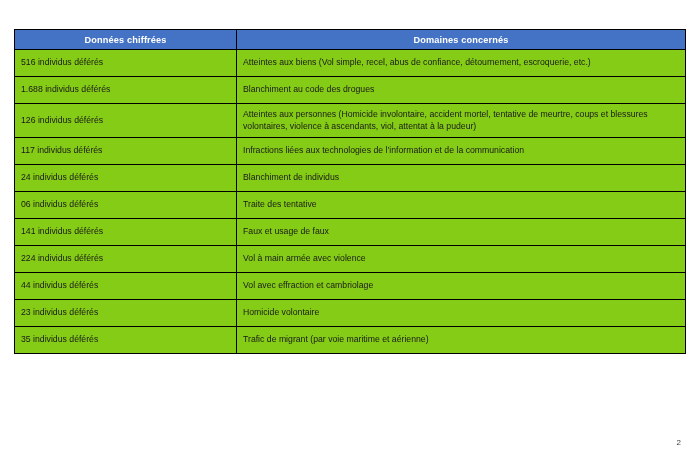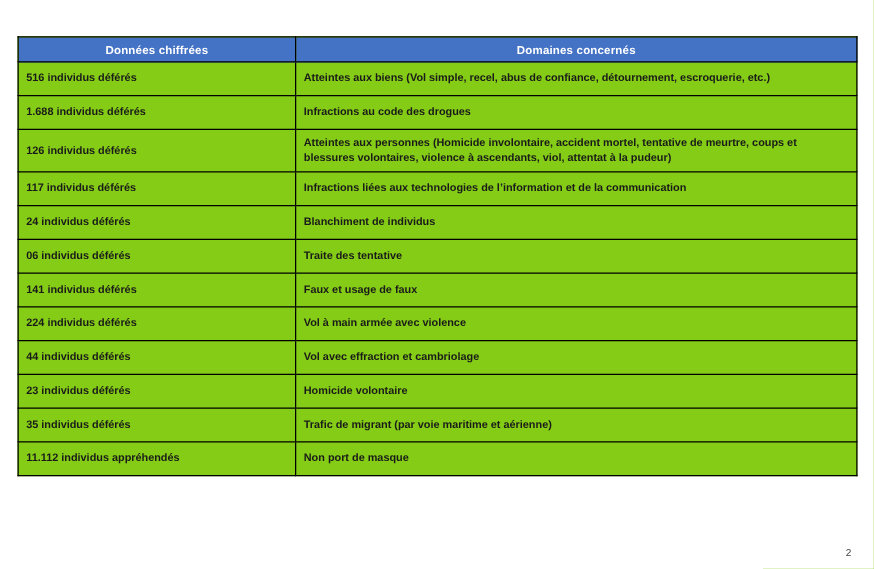--- a/index.html
+++ b/index.html
@@ -51,21 +51,21 @@
     color: #ffffff;
     font-size: 9.2px;
     font-weight: bold;
     text-align: center;
     height: 19px;
     letter-spacing: 0.15px;
   }
 
   .stats-table tbody td {
     font-size: 8.7px;
-    font-weight: bold;
+    font-weight: normal;
     text-align: left;
     line-height: 1.32;
     height: 26px;
     color: #1a1a1a;
   }
 
   .cell-inner {
     padding: 2px 5px 2px 6px;
     display: block;
   }
@@ -106,21 +106,21 @@
           </td>
         <td>
             <span class="cell-inner">Atteintes aux biens (Vol simple, recel, abus de confiance, détournement, escroquerie, etc.)</span>
           </td>
       </tr>
       <tr>
         <td>
             <span class="cell-inner">1.688 individus déférés</span>
           </td>
         <td>
-            <span class="cell-inner">Infractions au code des drogues</span>
+            <span class="cell-inner">Blanchiment au code des drogues</span>
           </td>
       </tr>
       <tr class="row-tall">
         <td>
             <span class="cell-inner">126 individus déférés</span>
           </td>
         <td>
             <span class="cell-inner">Atteintes aux personnes (Homicide involontaire, accident mortel, tentative de meurtre, coups et blessures volontaires, violence à ascendants, viol, attentat à la pudeur)</span>
           </td>
       </tr>
@@ -181,26 +181,18 @@
           </td>
       </tr>
       <tr>
         <td>
             <span class="cell-inner">35 individus déférés</span>
           </td>
         <td>
             <span class="cell-inner">Trafic de migrant (par voie maritime et aérienne)</span>
           </td>
       </tr>
-      <tr>
-        <td>
-            <span class="cell-inner">11.112 individus appréhendés</span>
-          </td>
-        <td>
-            <span class="cell-inner">Non port de masque</span>
-          </td>
-      </tr>
     </tbody>
   </table>
 
   <div class="page-number">2</div>
 
 </div>
 
 </body></html>

